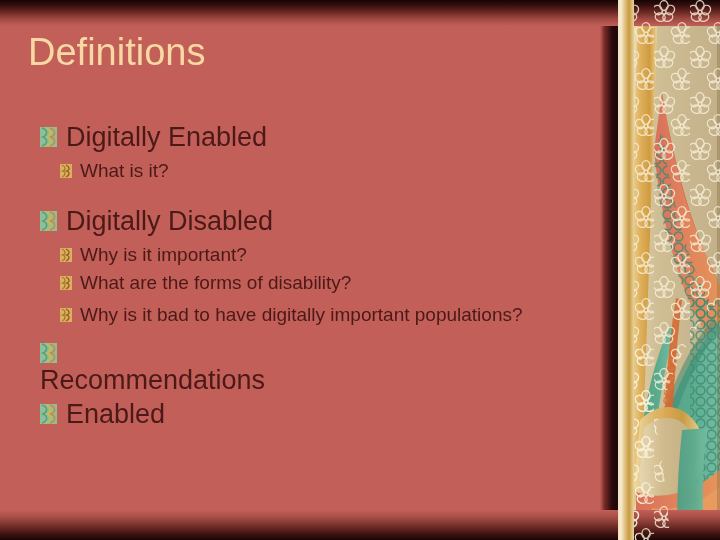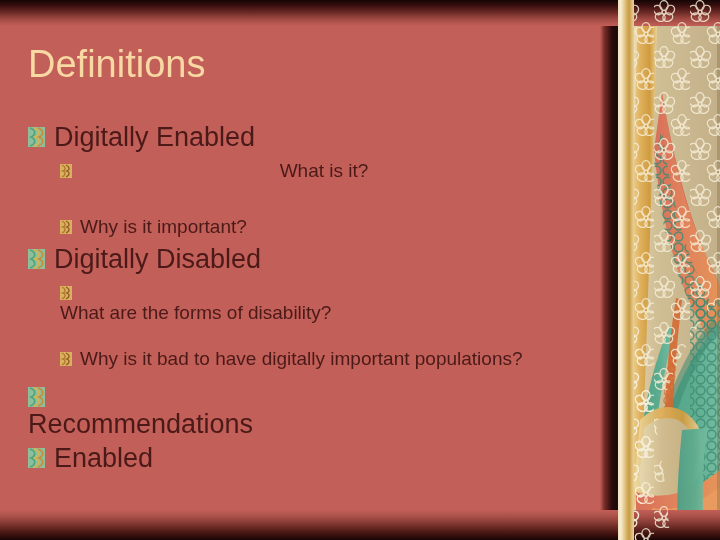--- a/index.html
+++ b/index.html
@@ -93,41 +93,41 @@
     left: 0; top: 0;
     width: 102px; height: 540px;
     z-index: 5;
     pointer-events: none;
   }
 
   
   .title {
     position: absolute;
     left: 28px;
-    top: 42px;
+    top: 30px;
     font-size: 38px;
     line-height: 44px;
     color: #f8d9a4;
     letter-spacing: 0px;
     white-space: nowrap;
   }
 
   
   .body-block {
     position: absolute;
     left: 28px;
     top: 120px;
     width: 540px;
   }
   .row {
     display: flex;
     align-items: flex-start;
   }
   .lvl1 {
-    margin-left: 0;
+    margin-left: 12px;
     min-height: 38px;
   }
   .lvl1 .txt {
     font-size: 27px;
     line-height: 34px;
     color: #4b1a18;
   }
   .lvl2 {
     margin-left: 32px;
     min-height: 28px;
@@ -139,22 +139,22 @@
   }
   .bullet {
     flex: 0 0 auto;
     display: block;
   }
   .bullet svg { display: block; }
   .b1 { width: 17px; height: 20px; margin-top: 7px; margin-right: 9px; }
   .b2 { width: 12px; height: 14px; margin-top: 6px;  margin-right: 8px; }
   .txt { flex: 1 1 auto; }
 
-  .gap-after { margin-bottom: 28px; text-align: center; }
-  .gap-small { margin-bottom: 20px; flex-direction: column; }
+  .gap-after { margin-bottom: 18px; }
+  .gap-small { margin-bottom: 4px; }
 </style>
 </head>
 <body>
 
 <div id="slide">
 
   <div class="bg-base"></div>
 
   <div class="deco">
     <div class="deco-shadow"></div>
@@ -283,43 +283,43 @@
       <span class="bullet b2">
         <svg viewBox="0 0 12 14">
           <rect x="0" y="0" width="12" height="14" fill="#d8b05e"></rect>
           <path d="M2,1 C6,3 6,6 2.5,7 C6,8 6,11 2,13" fill="none" stroke="#b2762e" stroke-width="1.3"></path>
           <path d="M6,1 C10,3 10,6 6.5,7 C10,8 10,11 6,13" fill="none" stroke="#8f5a22" stroke-width="1.3"></path>
         </svg>
       </span>
       <span class="txt">What is it?</span>
     </div>
 
-    <div class="row lvl2">
-      <span class="bullet b2">
-        <svg viewBox="0 0 12 14">
-          <rect x="0" y="0" width="12" height="14" fill="#d8b05e"></rect>
-          <path d="M2,1 C6,3 6,6 2.5,7 C6,8 6,11 2,13" fill="none" stroke="#b2762e" stroke-width="1.3"></path>
-          <path d="M6,1 C10,3 10,6 6.5,7 C10,8 10,11 6,13" fill="none" stroke="#8f5a22" stroke-width="1.3"></path>
-        </svg>
-      </span>
-      <span class="txt">Why is it important?</span>
-    </div>
-
     <div class="row lvl1">
       <span class="bullet b1">
         <svg viewBox="0 0 17 20">
           <rect x="0" y="0" width="17" height="20" fill="#8fbf9a"></rect>
           <path d="M2,1 C8,3 8,8 3,10 C8,12 8,17 2,19" fill="none" stroke="#4fa37e" stroke-width="1.6"></path>
           <path d="M6,1 C12,3 12,8 7,10 C12,12 12,17 6,19" fill="none" stroke="#d9b34e" stroke-width="1.6"></path>
           <path d="M10,1 C16,3 16,8 11,10 C16,12 16,17 10,19" fill="none" stroke="#c88b3c" stroke-width="1.6"></path>
         </svg>
       </span>
       <span class="txt">Digitally Disabled</span>
     </div>
 
+    <div class="row lvl2">
+      <span class="bullet b2">
+        <svg viewBox="0 0 12 14">
+          <rect x="0" y="0" width="12" height="14" fill="#d8b05e"></rect>
+          <path d="M2,1 C6,3 6,6 2.5,7 C6,8 6,11 2,13" fill="none" stroke="#b2762e" stroke-width="1.3"></path>
+          <path d="M6,1 C10,3 10,6 6.5,7 C10,8 10,11 6,13" fill="none" stroke="#8f5a22" stroke-width="1.3"></path>
+        </svg>
+      </span>
+      <span class="txt">Why is it important?</span>
+    </div>
+
     <div class="row lvl2 gap-small">
       <span class="bullet b2">
         <svg viewBox="0 0 12 14">
           <rect x="0" y="0" width="12" height="14" fill="#d8b05e"></rect>
           <path d="M2,1 C6,3 6,6 2.5,7 C6,8 6,11 2,13" fill="none" stroke="#b2762e" stroke-width="1.3"></path>
           <path d="M6,1 C10,3 10,6 6.5,7 C10,8 10,11 6,13" fill="none" stroke="#8f5a22" stroke-width="1.3"></path>
         </svg>
       </span>
       <span class="txt">What are the forms of disability?</span>
     </div>

